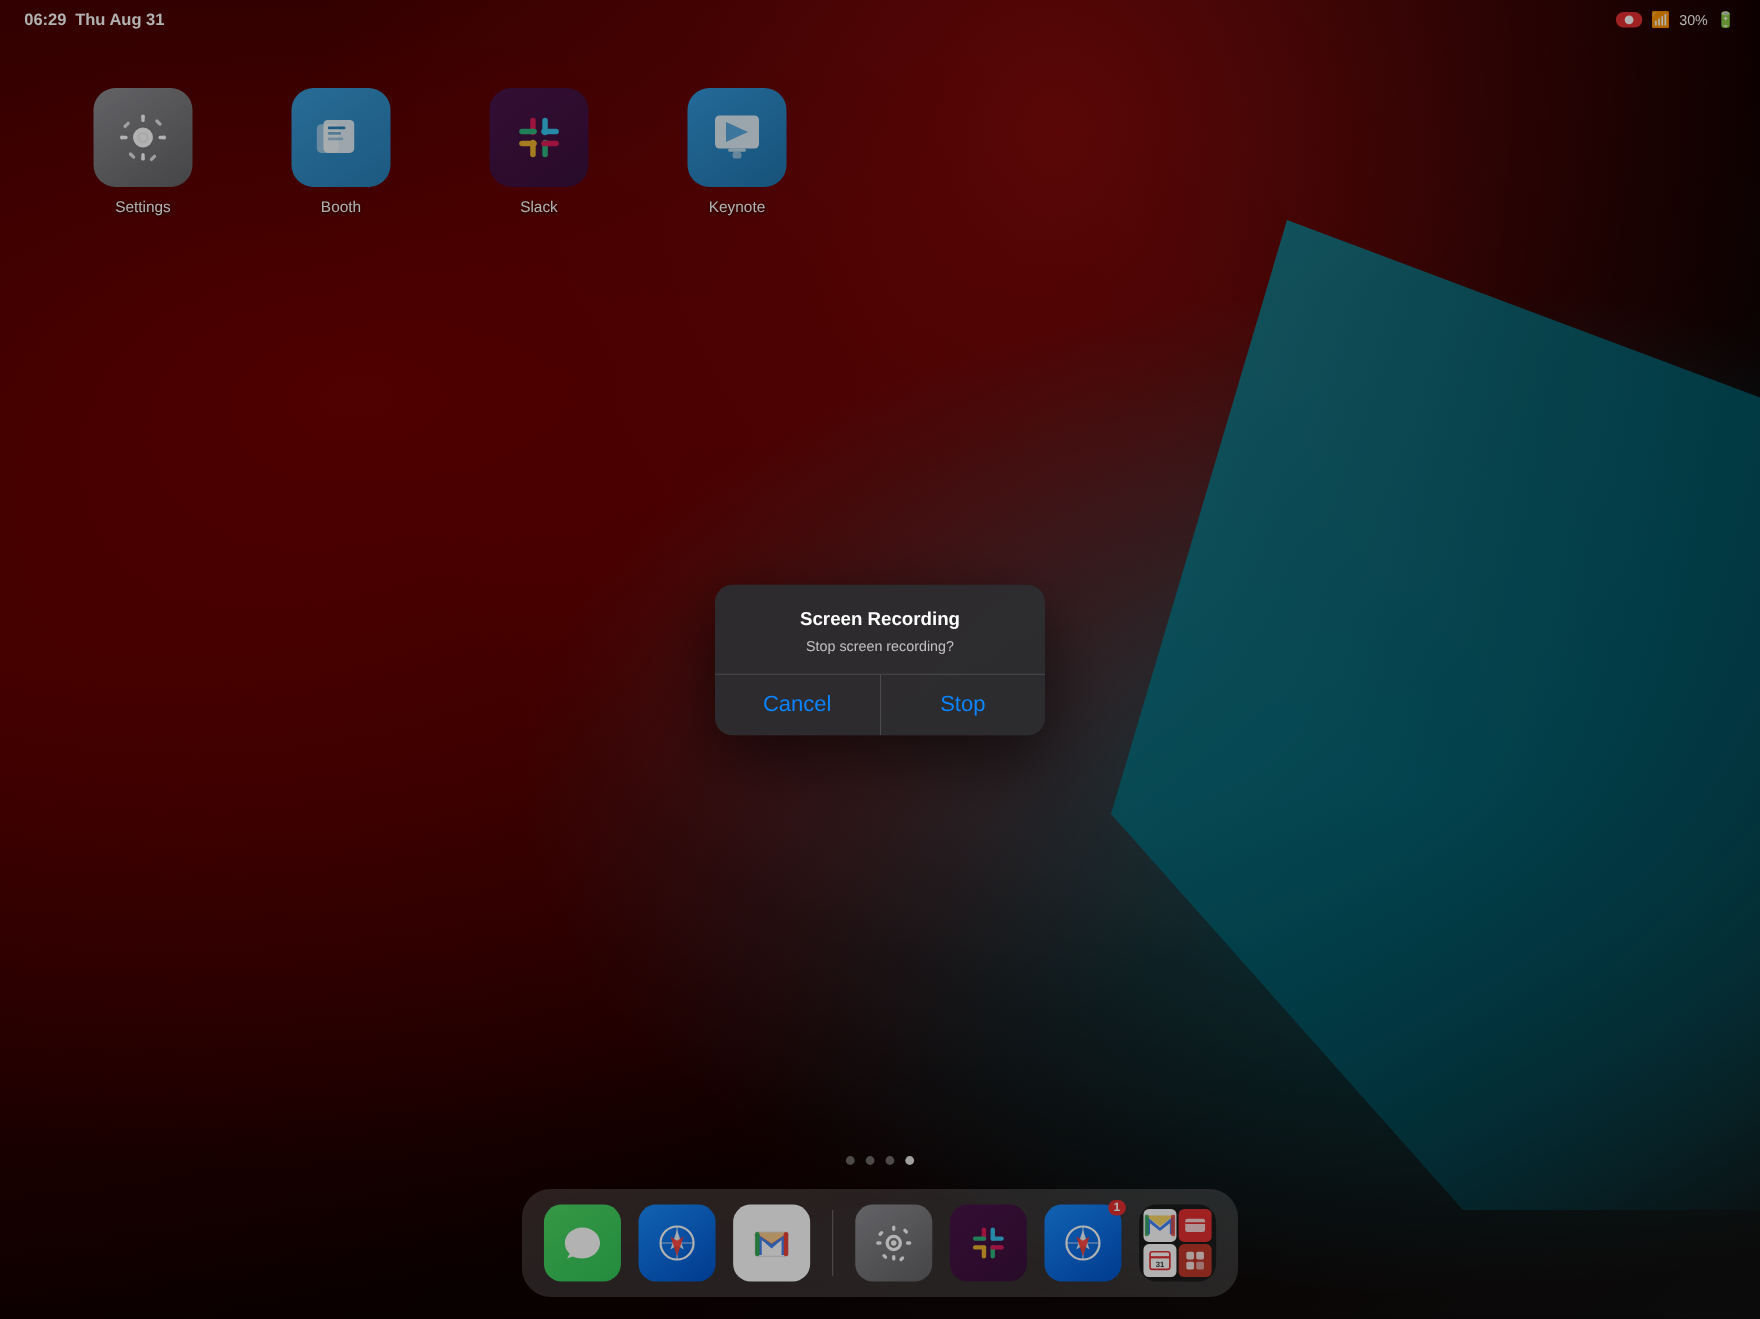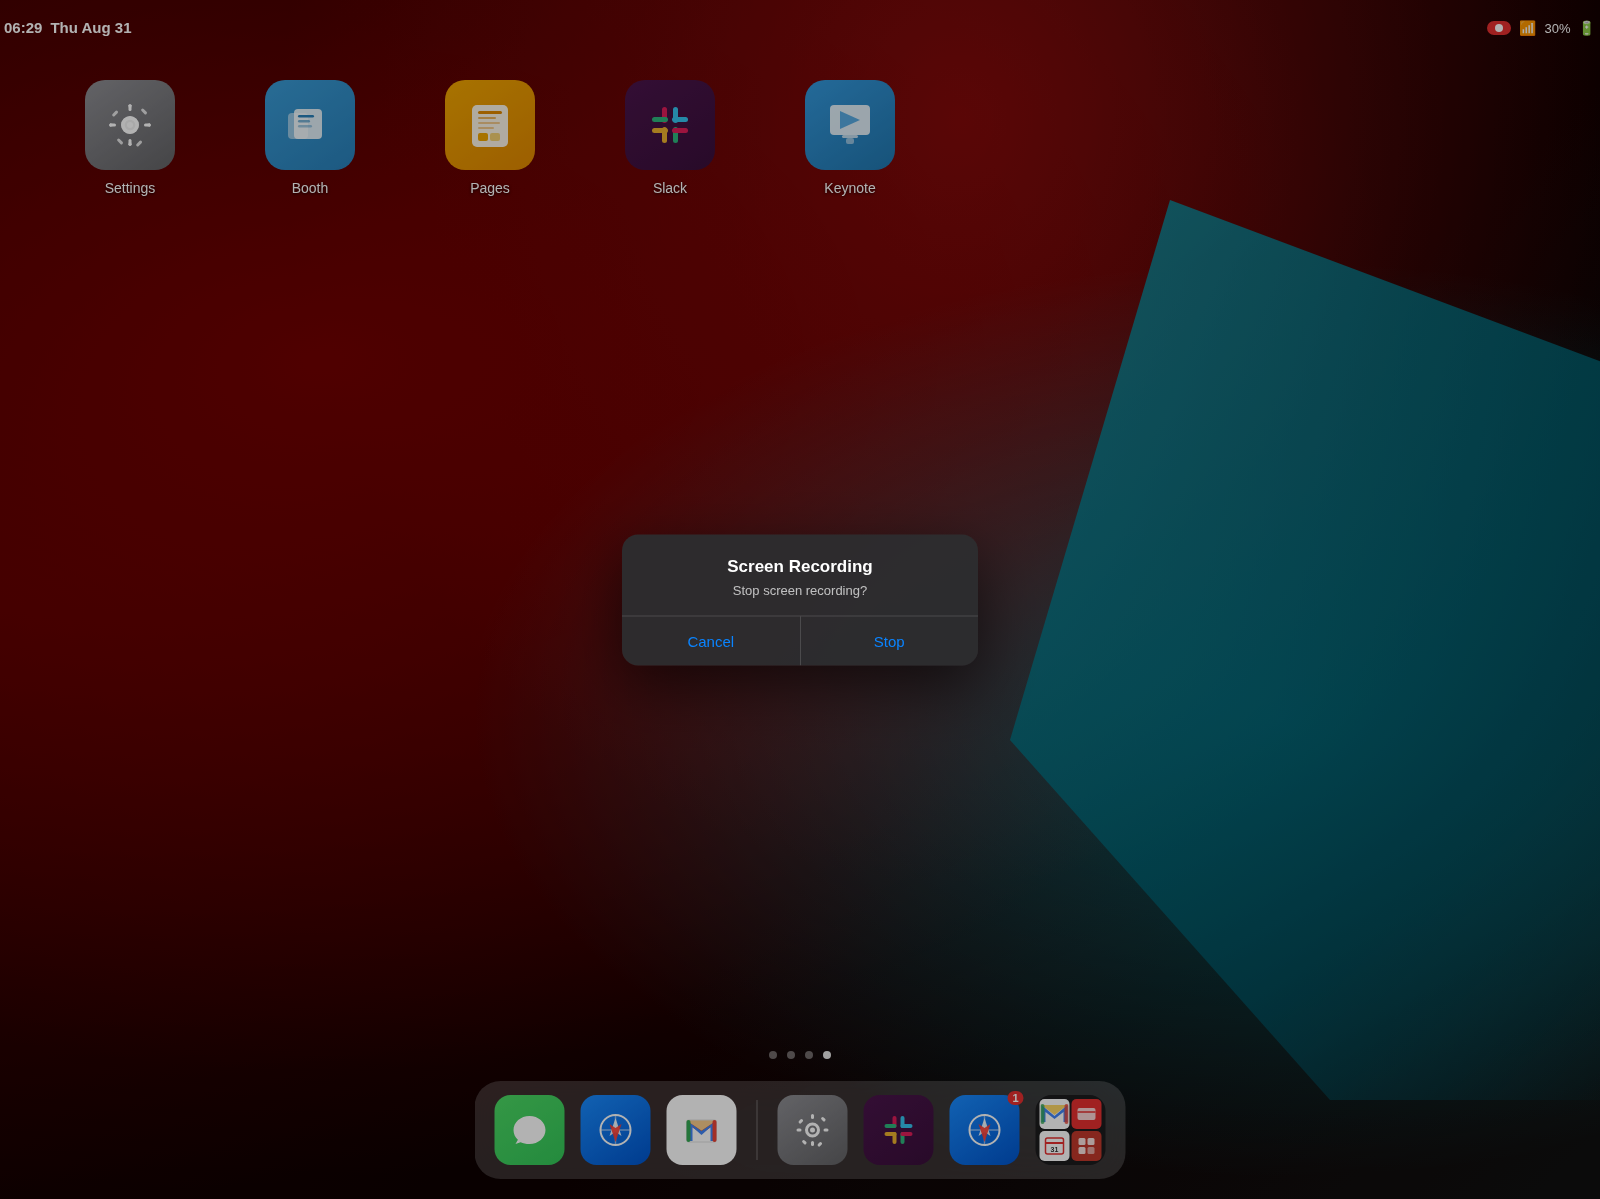--- a/index.html
+++ b/index.html
@@ -38,23 +38,23 @@
     }
 
     
     #status-bar {
       position: absolute;
       top: 0;
       left: 0;
       right: 0;
       height: 36px;
       display: flex;
-      align-items: flex-end;
+      align-items: center;
       justify-content: space-between;
-      padding: 0 4px;
+      padding: 0 22px;
       z-index: 100;
     }
 
     #status-left {
       display: flex;
       align-items: center;
       gap: 8px;
       color: white;
       font-size: 15px;
       font-weight: 600;
@@ -221,21 +221,21 @@
       background: rgba(0,0,0,0.3);
       z-index: 200;
     }
 
     
     #dialog {
       position: absolute;
       top: 50%;
       left: 50%;
       transform: translate(-50%, -50%);
-      width: 356px;
+      width: 300px;
       background: rgba(44,44,46,0.97);
       border-radius: 16px;
       overflow: hidden;
       z-index: 300;
       box-shadow: 0 20px 60px rgba(0,0,0,0.6);
     }
 
     #dialog-content {
       padding: 22px 20px 18px;
       text-align: center;
@@ -255,21 +255,21 @@
 
     #dialog-buttons {
       display: flex;
       border-top: 1px solid rgba(255,255,255,0.15);
     }
 
     .dialog-button {
       flex: 1;
       padding: 16px 10px;
       text-align: center;
-      font-size: 15px;
+      font-size: 20px;
       cursor: pointer;
       border: none;
       background: transparent;
     }
 
     .dialog-button:first-child {
       border-right: 1px solid rgba(255,255,255,0.15);
       color: #0a84ff;
     }
 
@@ -367,34 +367,20 @@
         <rect x="8" y="18" width="20" height="26" rx="4" fill="rgba(255,255,255,0.5)"></rect>
         <rect x="14" y="14" width="28" height="30" rx="4" fill="rgba(255,255,255,0.85)"></rect>
         <rect x="18" y="20" width="16" height="2.5" rx="1.25" fill="#2980b9"></rect>
         <rect x="18" y="25" width="12" height="2.5" rx="1.25" fill="#2980b9" opacity="0.6"></rect>
         <rect x="18" y="30" width="14" height="2.5" rx="1.25" fill="#2980b9" opacity="0.4"></rect>
       </svg>
     </div>
     <span class="app-label">Booth</span>
   </div>
 
-  <div class="app-icon">
-    <div class="app-icon-img pages-bg">
-      <svg width="60" height="60" viewBox="0 0 60 60" fill="none">
-        <rect x="12" y="10" width="36" height="42" rx="5" fill="rgba(255,255,255,0.9)"></rect>
-        <rect x="18" y="16" width="24" height="3" rx="1.5" fill="#e08800"></rect>
-        <rect x="18" y="22" width="18" height="2" rx="1" fill="#e08800" opacity="0.6"></rect>
-        <rect x="18" y="27" width="22" height="2" rx="1" fill="#e08800" opacity="0.4"></rect>
-        <rect x="18" y="32" width="16" height="2" rx="1" fill="#e08800" opacity="0.4"></rect>
-        <rect x="18" y="38" width="10" height="8" rx="2" fill="#f0a500"></rect>
-        <rect x="30" y="38" width="10" height="8" rx="2" fill="#f0c040" opacity="0.7"></rect>
-      </svg>
-    </div>
-    <span class="app-label">Pages</span>
-  </div>
 
   <div class="app-icon">
     <div class="app-icon-img slack-bg">
       <svg width="60" height="60" viewBox="0 0 60 60" fill="none">
 
         <rect x="22" y="12" width="5" height="16" rx="2.5" fill="#e01e5a"></rect>
         <rect x="33" y="12" width="5" height="16" rx="2.5" fill="#36c5f0"></rect>
         <rect x="12" y="22" width="16" height="5" rx="2.5" fill="#2eb67d"></rect>
         <rect x="12" y="33" width="16" height="5" rx="2.5" fill="#ecb22e"></rect>
         <rect x="22" y="32" width="5" height="16" rx="2.5" fill="#ecb22e"></rect>

